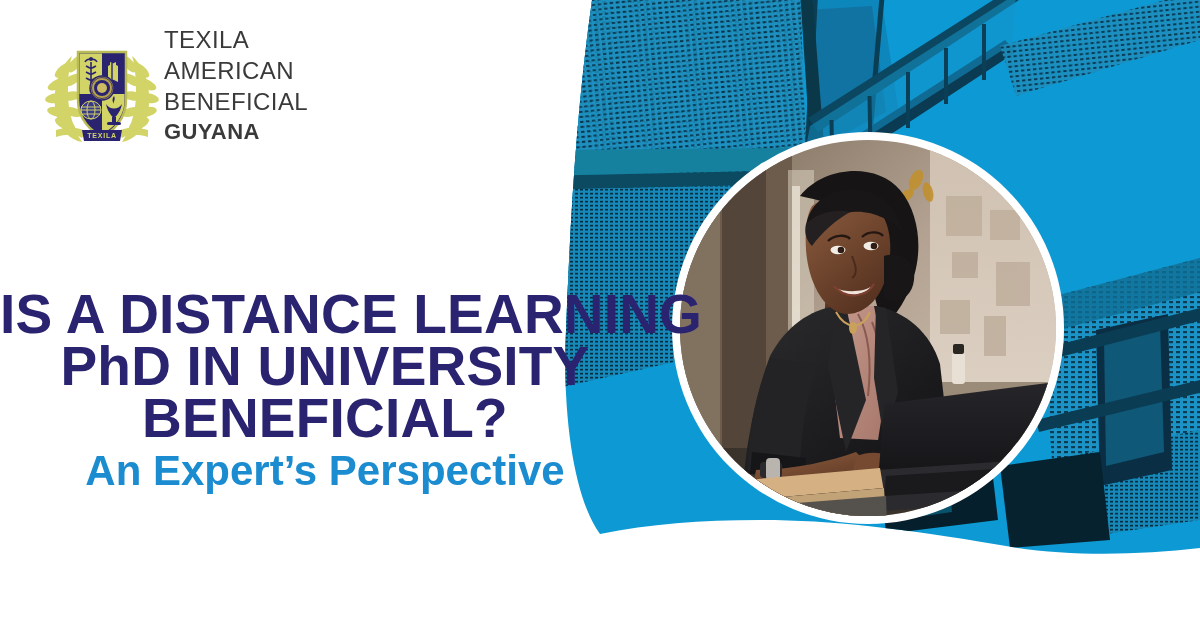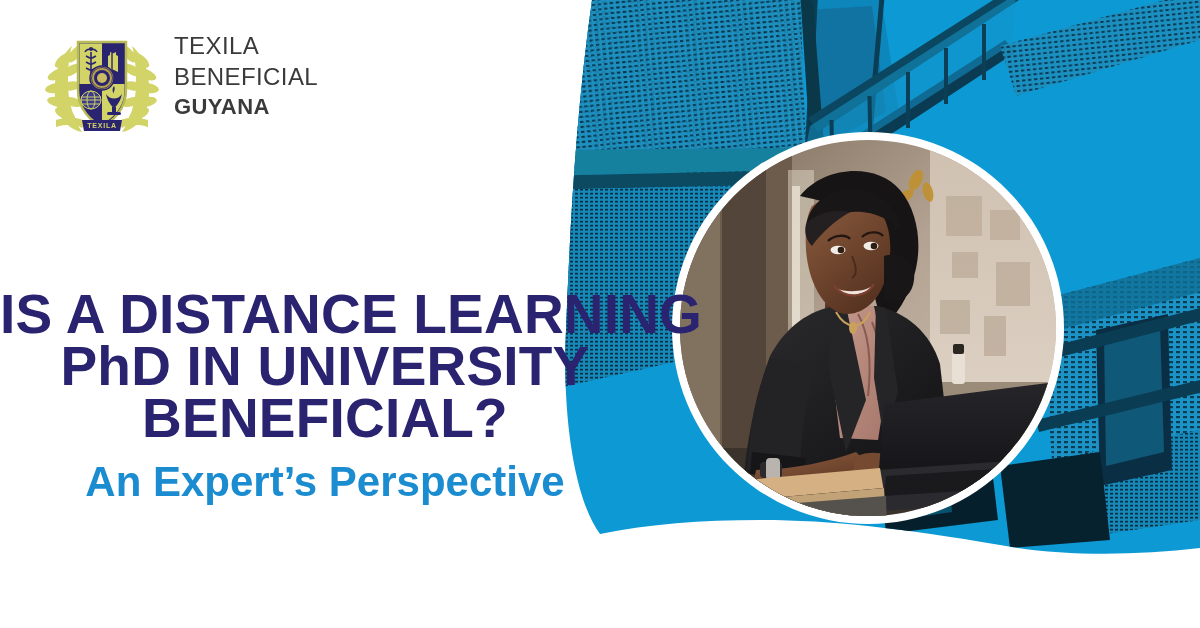--- a/index.html
+++ b/index.html
@@ -29,21 +29,21 @@
   }
   #graphic svg { display: block; }
 
   
   #logo-block {
     position: absolute;
     left: 42px;
     top: 28px;
     display: flex;
     align-items: center;
-    gap: 12px;
+    gap: 2px;
   }
   #crest { width: 120px; height: 112px; display: block; }
   #logo-wordmark {
     display: flex;
     flex-direction: column;
     line-height: 1.0;
   }
   #logo-wordmark .ln {
     font-family: "Liberation Sans", sans-serif;
     font-size: 24px;
@@ -75,21 +75,21 @@
     letter-spacing: 0.2px;
     color: #2a2370;
     white-space: nowrap;
   }
   #subtitle {
     font-family: "Liberation Sans", sans-serif;
     font-weight: 700;
     font-size: 42px;
     line-height: 52px;
     color: #1b8cd0;
-    margin-top: 12px;
+    margin-top: 1px;
     white-space: nowrap;
   }
 </style>
 </head>
 <body>
 
 <div id="banner">
 
   <div id="graphic">
     <svg width="1200" height="628" viewBox="0 0 1200 628" xmlns="http://www.w3.org/2000/svg">
@@ -412,20 +412,21 @@
       </g>
 
       <path d="M 14 92 C 28 88, 40 90, 44 94 L 40 100 C 34 96, 24 96, 14 99 Z" fill="#d3d468"></path>
       <path d="M 106 92 C 92 88, 80 90, 76 94 L 80 100 C 86 96, 96 96, 106 99 Z" fill="#d3d468"></path>
       <path d="M 40 92 L 80 92 L 78 103 L 42 103 Z" fill="#2a2470"></path>
       <text x="60" y="100" font-family="'Liberation Sans', sans-serif" font-size="7" font-weight="700" fill="#d3d468" text-anchor="middle" letter-spacing="0.8">TEXILA</text>
     </svg>
 
     <div id="logo-wordmark">
       <div class="ln">TEXILA</div>
+      <div class="ln">AMERICAN</div>
       <div class="ln">BENEFICIAL</div>
       <div class="ln guyana">GUYANA</div>
     </div>
   </div>
 
   <div id="headline-block">
     <div class="headline-line">IS A DISTANCE LEARNING</div>
     <div class="headline-line">PhD IN UNIVERSITY</div>
     <div class="headline-line">BENEFICIAL?</div>
     <div id="subtitle">An Expert’s Perspective</div>

